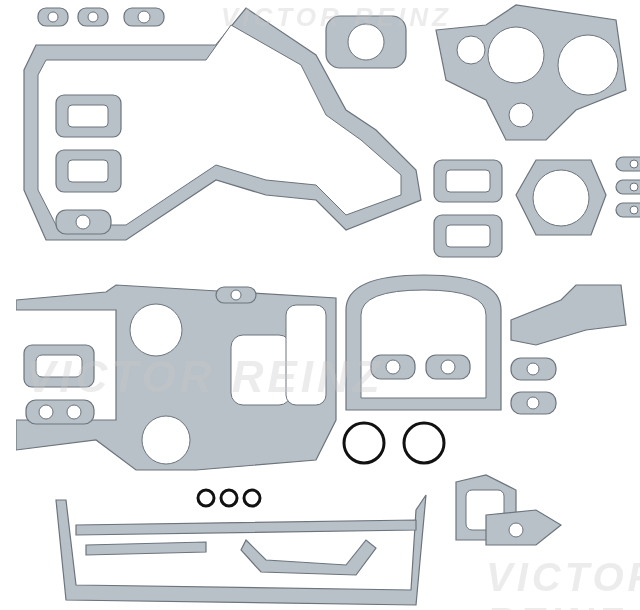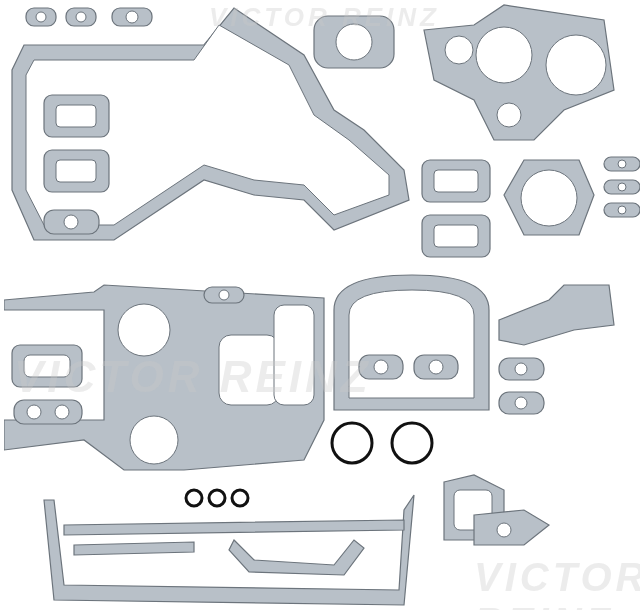--- a/index.html
+++ b/index.html
@@ -1,17 +1,17 @@
 <!DOCTYPE html>
 <html><head>
 <meta charset="utf-8">
 <style>
   html,body{margin:0;padding:0;background:#ffffff;}
   body{width:640px;height:610px;overflow:hidden;position:relative;font-family:"Liberation Sans",sans-serif;}
-  #stage{position:absolute;left:4px;top:0;width:520px;height:610px;}
+  #stage{position:absolute;left:16px;top:0;width:520px;height:610px;}
   .wm{position:absolute;font-weight:bold;font-style:italic;color:rgba(200,200,200,0.35);letter-spacing:4px;pointer-events:none;}
   svg .g{fill:#b8c0c8;stroke:#6c747c;stroke-width:1.2;}
   svg .hole{fill:#ffffff;stroke:#6c747c;stroke-width:1;}
   svg .ring{fill:none;stroke:#111;stroke-width:3;}
 </style>
 </head>
 <body>
 
 <div id="stage">
   <div class="wm" style="left:205px;top:2px;font-size:26px;">VICTOR REINZ</div>

